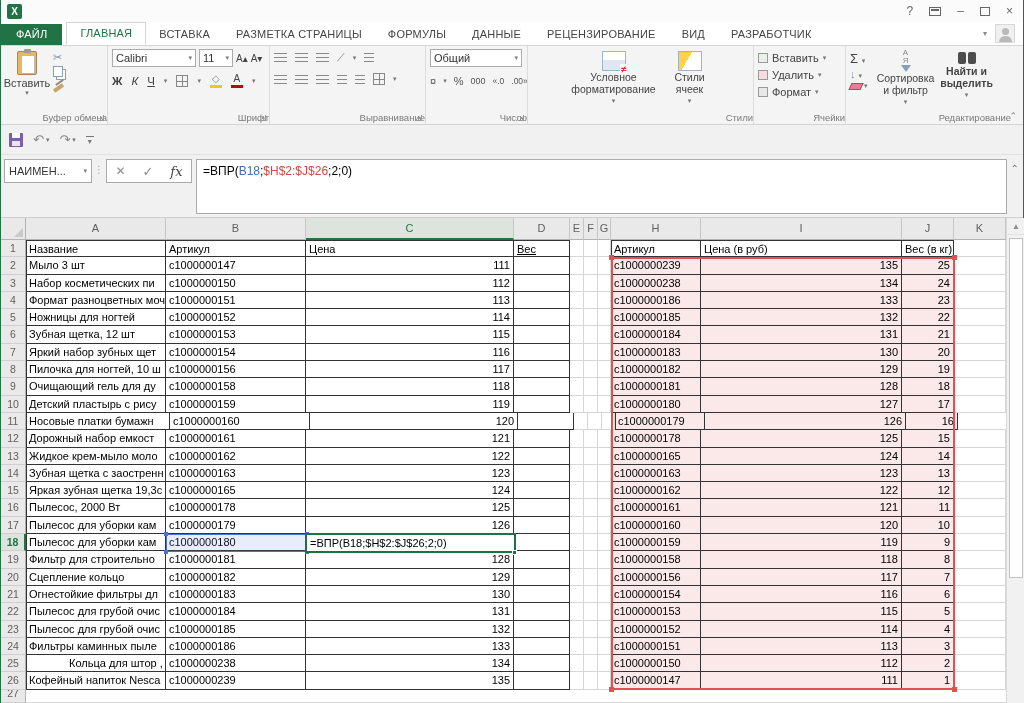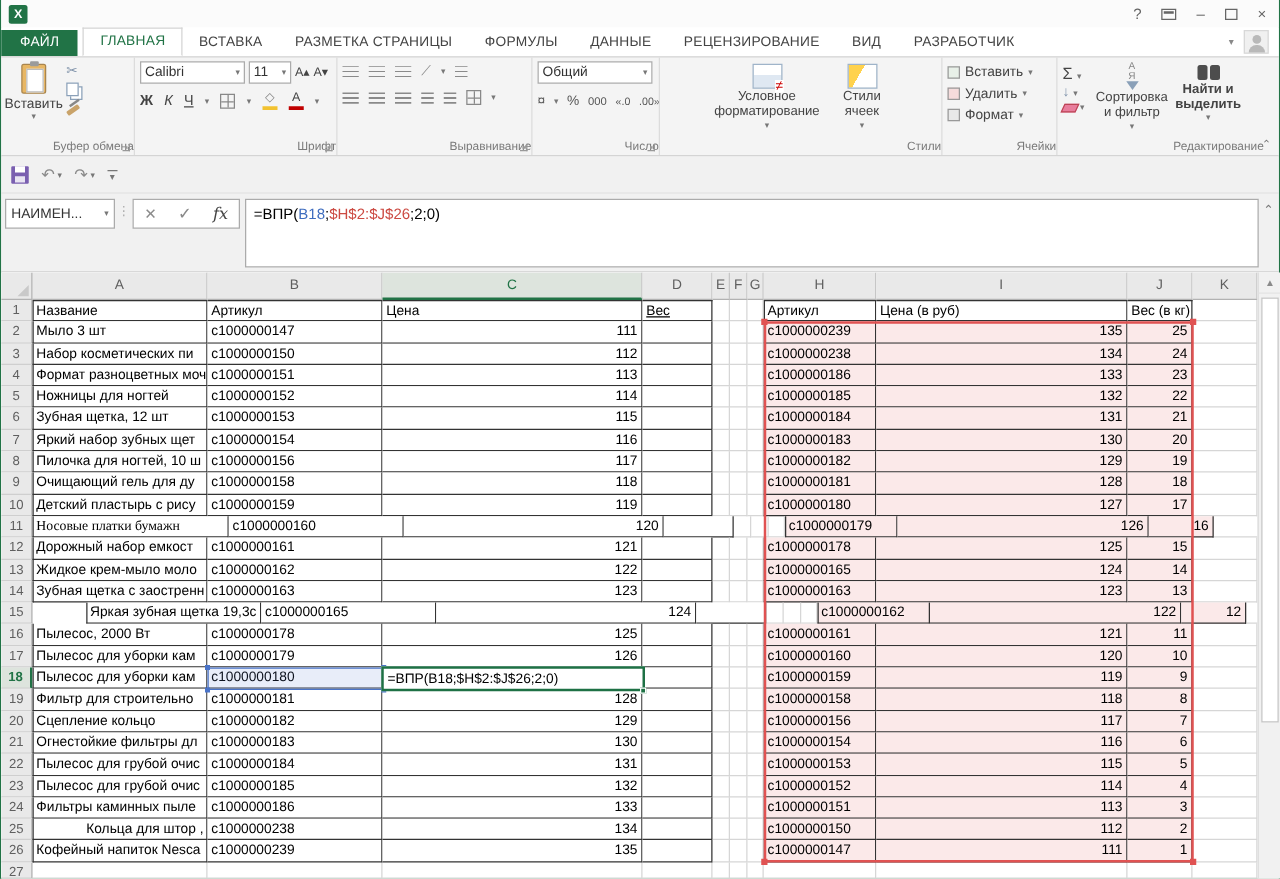--- a/index.html
+++ b/index.html
@@ -103,21 +103,21 @@
   .gridwrap { flex:1; display:flex; background:#fff; position:relative; }
   #sheet { width:1005px; position:relative; flex:0 0 1005px; overflow:hidden;}
   .s-hrow { display:flex; height:22px; }
   .corner { width:25px; flex:0 0 25px; background:#e9e9e9; border-right:1px solid #b2b2b2; border-bottom:1px solid #b2b2b2; position:relative;}
   .corner::after { content:""; position:absolute; right:2px; bottom:2px; width:0; height:0;
     border-left:9px solid transparent; border-bottom:9px solid #c9c9c9; }
   .col-h { flex:0 0 auto; background:#e9e9e9; border-right:1px solid #c6c6c6; border-bottom:1px solid #b2b2b2;
     font-size:11px; color:#5f5f5f; text-align:center; line-height:21px; height:22px; }
   .col-h.sel-col { background:#dde4dd; color:#217346; border-bottom:2px solid #217346; }
   .s-row { display:flex; height:17.3px; }
-  .s-row.last { height:13px; overflow:hidden; }
+  .s-row.last { height:13px; overflow:hidden;align-items:flex-end; }
   .row-h { width:25px; flex:0 0 25px; background:#e9e9e9; border-right:1px solid #b2b2b2; border-bottom:1px solid #cfcfcf;
     font-size:10.5px; color:#5f5f5f; text-align:center; line-height:17px; }
   .row-h.sel-row { background:#dde4dd; color:#217346; font-weight:bold; border-right:2px solid #217346; }
   .cell { flex:0 0 auto; font-size:11px; color:#000; line-height:16.5px; padding:0 3px; white-space:nowrap; overflow:hidden;
     border-right:1px solid #d6d6d6; border-bottom:1px solid #d6d6d6; }
   .cell.tb { border-right:1px solid #333; border-bottom:1px solid #333; background:#fff; }
   .cell.tb.lb { border-left:1px solid #333; padding-left:2px;}
   .cell.tb.tt { border-top:1px solid #333; }
   .cell.pink { background:#fbe9e9; }
   .cell.num { text-align:right; }
@@ -525,21 +525,21 @@
           <div class="cell" style="width: 14px;"></div>
           <div class="cell" style="width: 14px;"></div>
           <div class="cell" style="width: 13px;"></div>
           <div class="cell tb lb pink" style="width: 90px;">c1000000180</div>
           <div class="cell tb pink num" style="width: 201px;">127</div>
           <div class="cell tb pink num" style="width: 52px;">17</div>
           <div class="cell" style="width: 52px;"></div>
         </div>
         <div class="s-row">
           <div class="row-h">11</div>
-          <div class="cell tb lb" style="width: 157px; font-family: Liberation Serif, serif;">Носовые платки бумажн</div>
+          <div class="cell tb lb" style="width: 144px;">Носовые платки бумажн</div>
           <div class="cell tb" style="width: 140px;">c1000000160</div>
           <div class="cell tb num" style="width: 208px;">120</div>
           <div class="cell tb" style="width: 56px;"></div>
           <div class="cell" style="width: 14px;"></div>
           <div class="cell" style="width: 14px;"></div>
           <div class="cell" style="width: 13px;"></div>
           <div class="cell tb lb pink" style="width: 90px;">c1000000179</div>
           <div class="cell tb pink num" style="width: 201px;">126</div>
           <div class="cell tb pink num" style="width: 52px;">16</div>
           <div class="cell" style="width: 52px;"></div>
@@ -581,21 +581,21 @@
           <div class="cell" style="width: 14px;"></div>
           <div class="cell" style="width: 14px;"></div>
           <div class="cell" style="width: 13px;"></div>
           <div class="cell tb lb pink" style="width: 90px;">c1000000163</div>
           <div class="cell tb pink num" style="width: 201px;">123</div>
           <div class="cell tb pink num" style="width: 52px;">13</div>
           <div class="cell" style="width: 52px;"></div>
         </div>
         <div class="s-row">
           <div class="row-h">15</div>
-          <div class="cell tb lb" style="width: 140px; margin-left: 43px;">Яркая зубная щетка 19,3с</div>
+          <div class="cell tb lb" style="width: 140px;">Яркая зубная щетка 19,3с</div>
           <div class="cell tb" style="width: 140px;">c1000000165</div>
           <div class="cell tb num" style="width: 208px;">124</div>
           <div class="cell tb" style="width: 56px;"></div>
           <div class="cell" style="width: 14px;"></div>
           <div class="cell" style="width: 14px;"></div>
           <div class="cell" style="width: 13px;"></div>
           <div class="cell tb lb pink" style="width: 90px;">c1000000162</div>
           <div class="cell tb pink num" style="width: 201px;">122</div>
           <div class="cell tb pink num" style="width: 52px;">12</div>
           <div class="cell" style="width: 52px;"></div>

